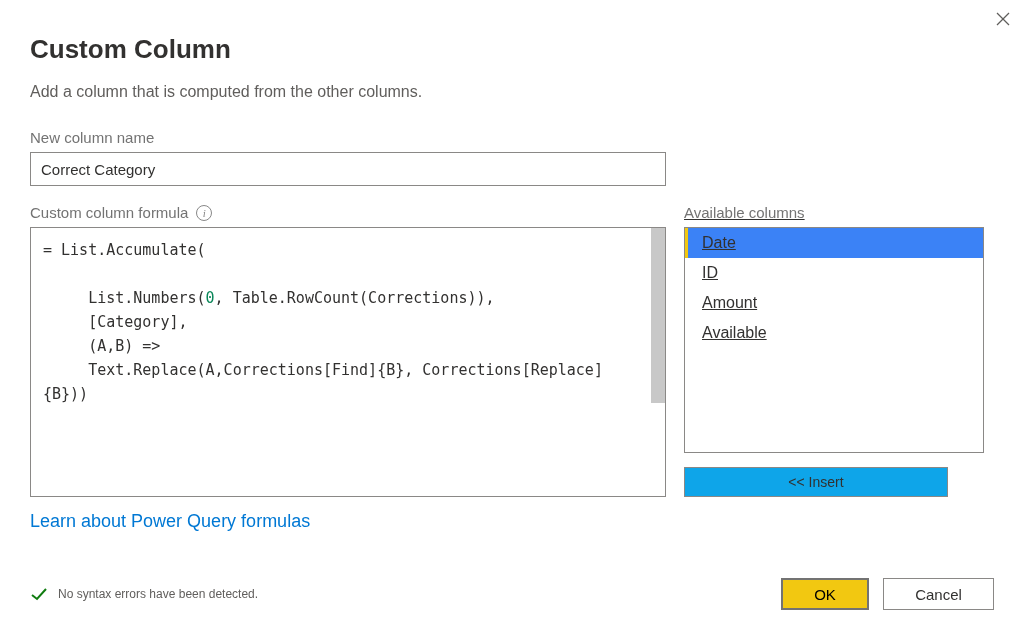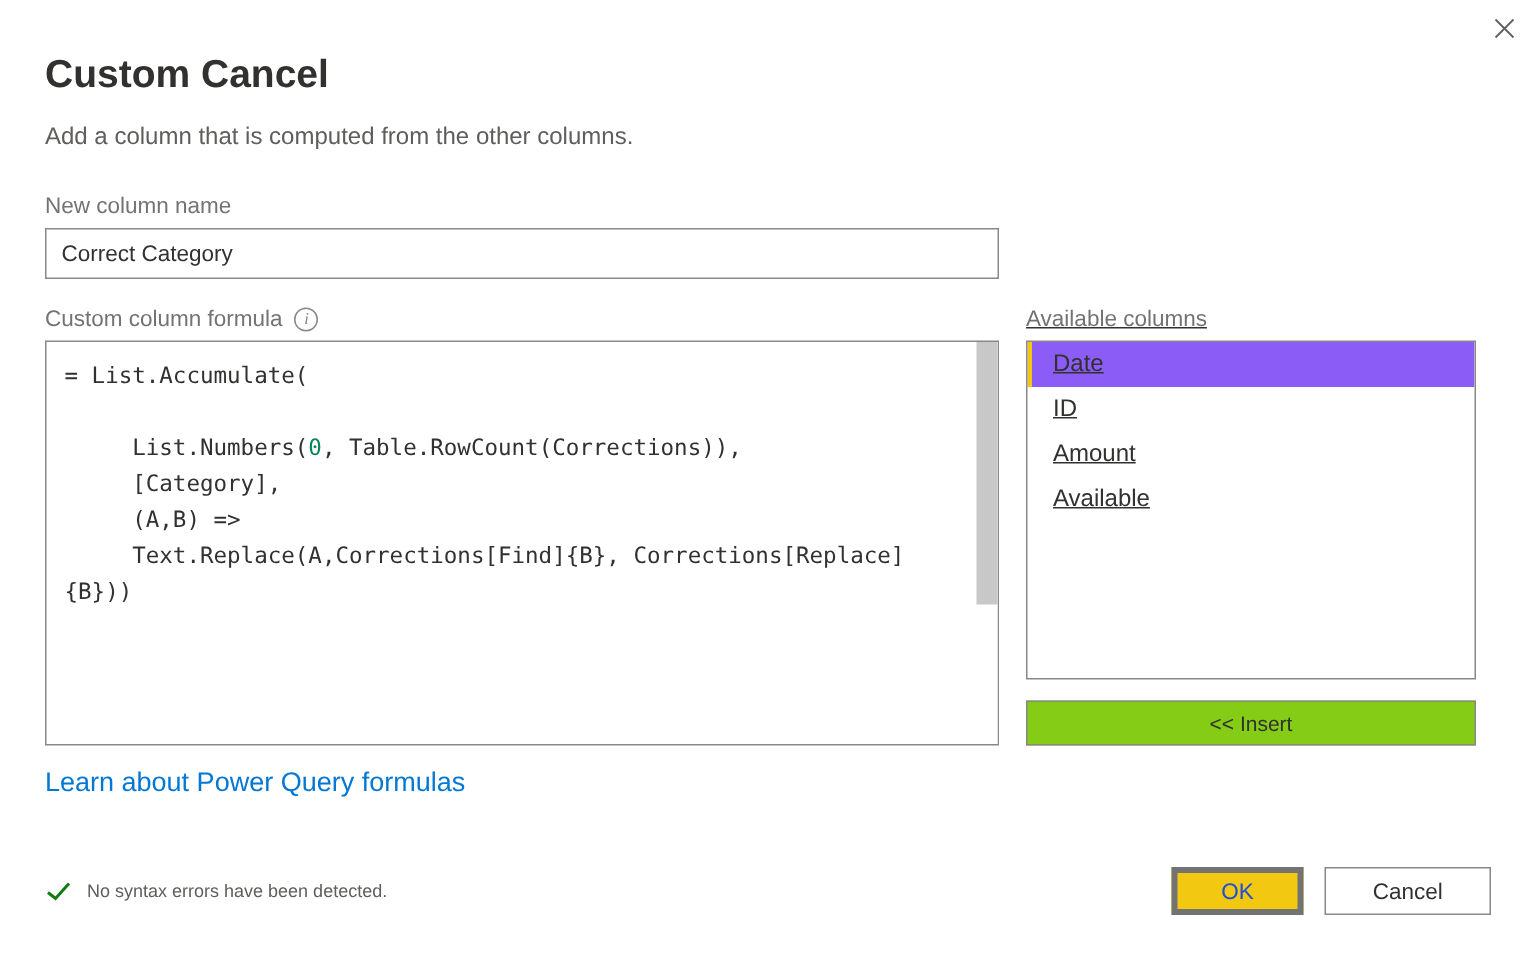--- a/index.html
+++ b/index.html
@@ -127,32 +127,32 @@
       margin-bottom: 14px;
     }
     .columns-list .item {
       padding: 6px 14px;
       font-size: 16px;
       color: #323130;
       cursor: pointer;
       border-left: 3px solid transparent;
     }
     .columns-list .item.selected {
-      background: #8b5cf6;
+      background: #3b82f6;
       border-left: 3px solid #f2c811;
     }
     .columns-list .item.selected:first-child {
       border-left: 3px solid #f2c811;
     }
 
     .insert-btn {
-      width: 300px;
+      width: 264px;
       height: 30px;
       border: 1px solid #8a8886;
-      background: #84cc16;
+      background: #0ea5e9;
       font-size: 14px;
       color: #323130;
       cursor: pointer;
       font-family: inherit;
       text-align: center;
     }
 
     .footer {
       position: absolute;
       bottom: 30px;
@@ -179,22 +179,22 @@
       color: #605e5c;
     }
     .footer-buttons {
       display: flex;
       gap: 14px;
     }
     .btn-ok {
       width: 88px;
       height: 32px;
       background: #f2c811;
-      border: 4px solid #737373;
-      color: #1d4ed8;
+      border: 2px solid #737373;
+      color: #000000;
       font-size: 15px;
       cursor: pointer;
       font-family: inherit;
     }
     .btn-cancel {
       width: 111px;
       height: 32px;
       background: #fff;
       border: 1px solid #8a8886;
       color: #323130;
@@ -208,21 +208,21 @@
 
 
 
 <button class="close-btn">
   <svg width="14" height="14" viewBox="0 0 14 14">
       <line x1="1" y1="1" x2="13" y2="13" stroke="#605e5c" stroke-width="1.2"></line>
       <line x1="13" y1="1" x2="1" y2="13" stroke="#605e5c" stroke-width="1.2"></line>
     </svg>
 </button>
 
-<h1 class="dialog-title">Custom Cancel</h1>
+<h1 class="dialog-title">Custom Column</h1>
 <p class="dialog-subtitle">Add a column that is computed from the other columns.</p>
 
 <div class="field-label-row">
   <label class="field-label">New column name</label>
 </div>
 <input type="text" class="name-input" value="Correct Category" style="">
 
 <div class="main-row">
   <div class="left-col">
     <div class="field-label-row">

